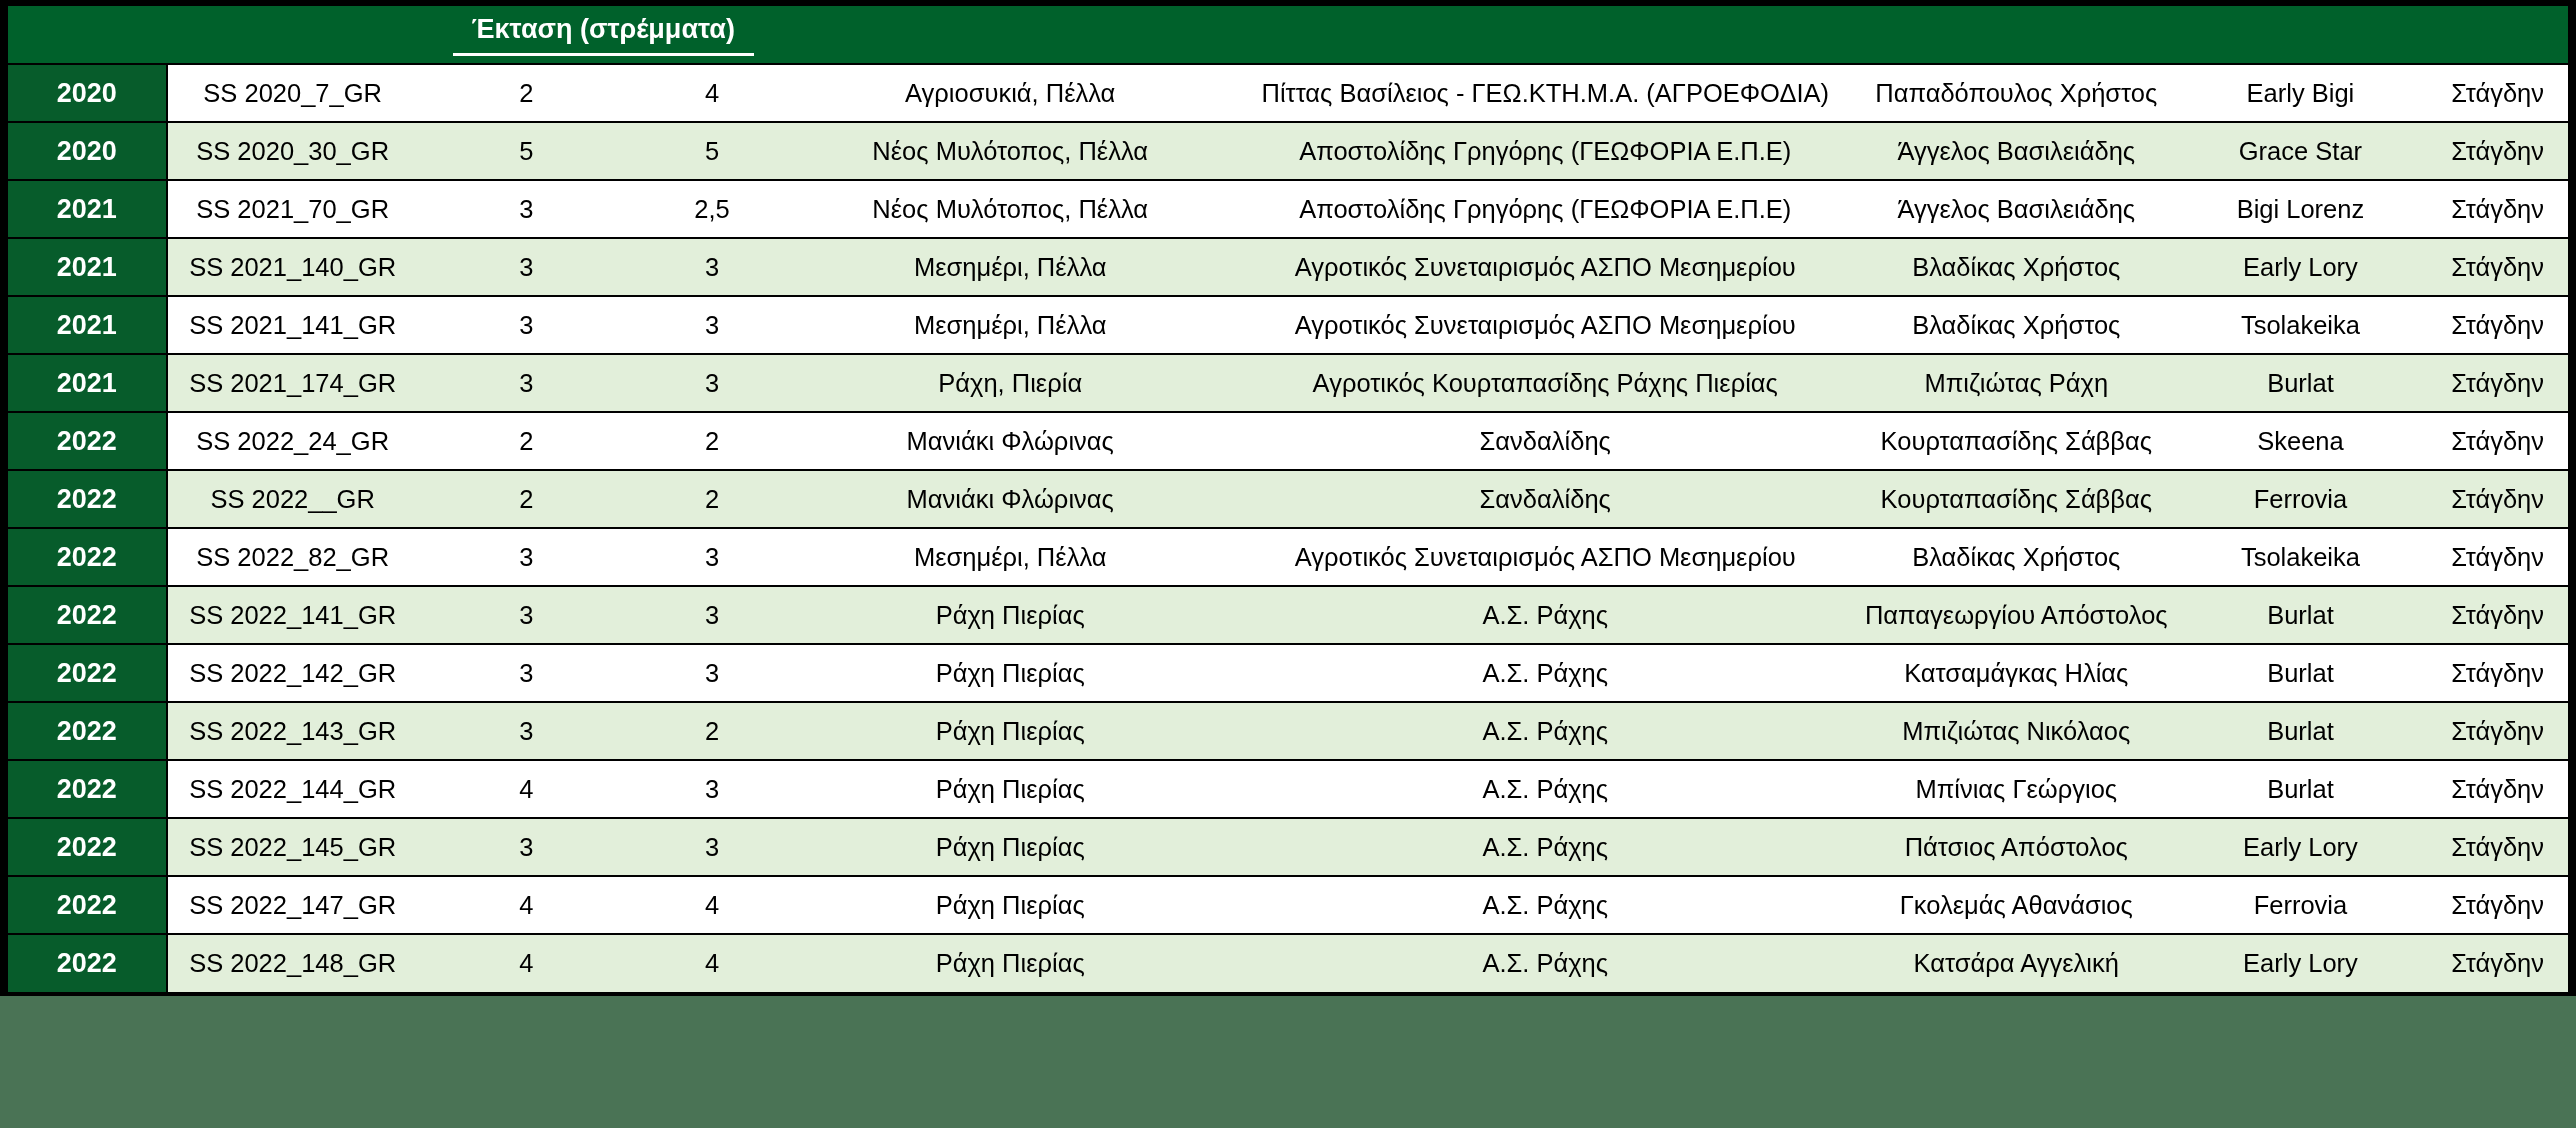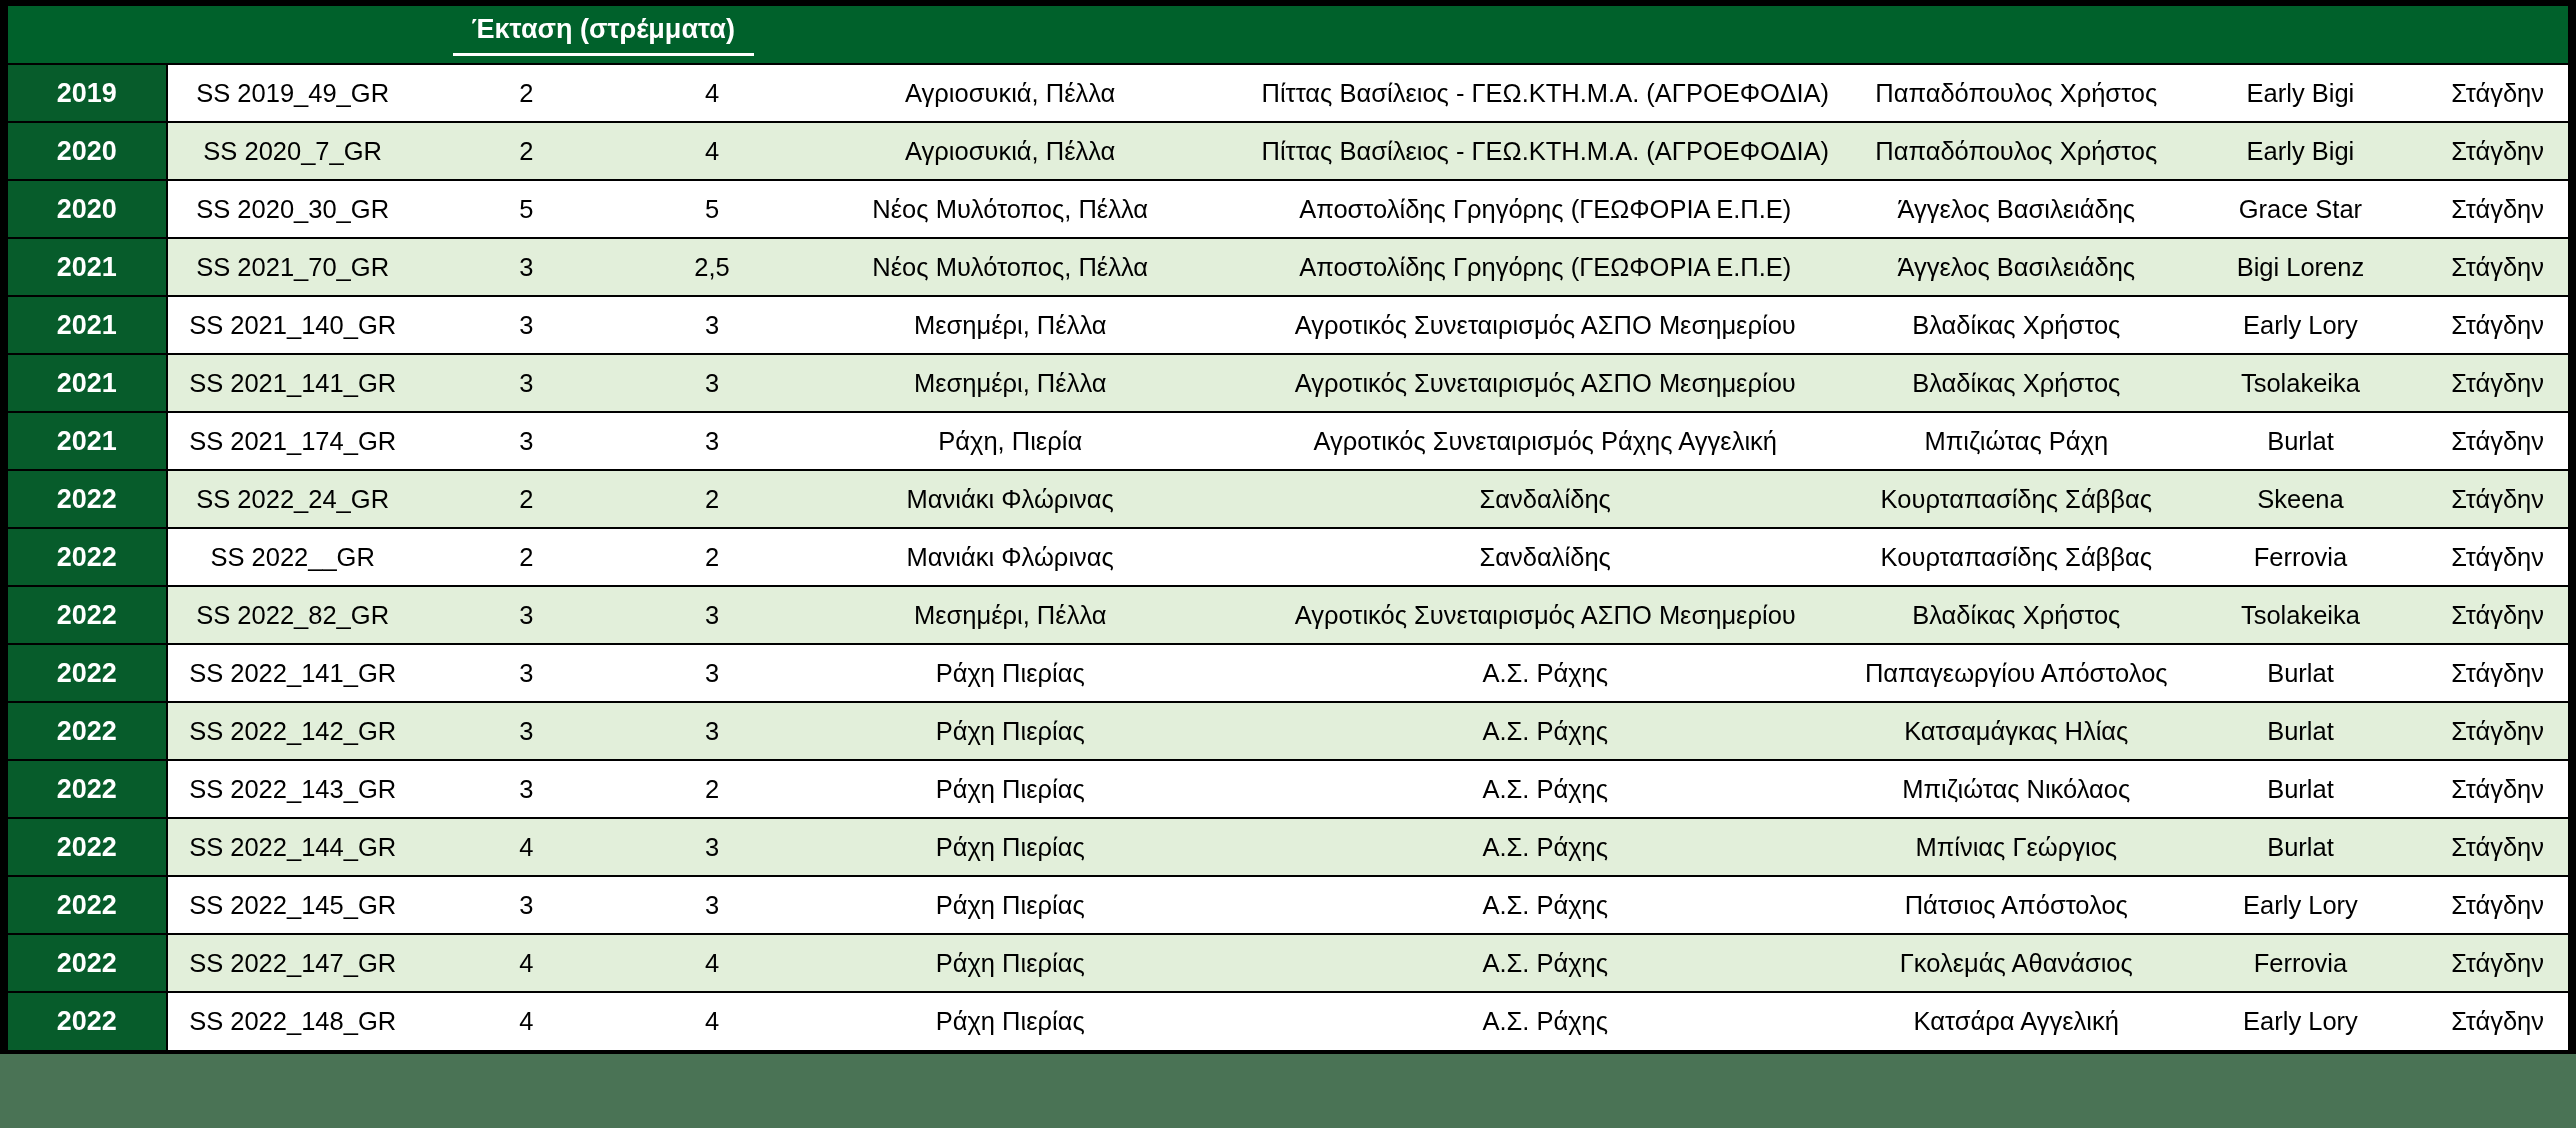--- a/index.html
+++ b/index.html
@@ -105,31 +105,20 @@
         <tr class="h1">
           <th colspan="2"></th>
           <th colspan="2">
             <span class="area-label">Έκταση (στρέμματα)</span>
           </th>
           <th colspan="5"></th>
         </tr>
       </thead>
       <tbody>
           <tr>
-            <td class="cell-year">2019</td>
-            <td class="cell-code">SS 2019_49_GR</td>
-            <td class="cell-martyras">2</td>
-            <td class="cell-agrology">4</td>
-            <td class="cell-region">Αγριοσυκιά, Πέλλα</td>
-            <td class="cell-nutrimaster">Πίττας Βασίλειος - ΓΕΩ.ΚΤΗ.Μ.Α. (ΑΓΡΟΕΦΟΔΙΑ)</td>
-            <td class="cell-producer">Παπαδόπουλος Χρήστος</td>
-            <td class="cell-variety">Early Bigi</td>
-            <td class="cell-irrigation">Στάγδην</td>
-          </tr>
-          <tr>
             <td class="cell-year">2020</td>
             <td class="cell-code">SS 2020_7_GR</td>
             <td class="cell-martyras">2</td>
             <td class="cell-agrology">4</td>
             <td class="cell-region">Αγριοσυκιά, Πέλλα</td>
             <td class="cell-nutrimaster">Πίττας Βασίλειος - ΓΕΩ.ΚΤΗ.Μ.Α. (ΑΓΡΟΕΦΟΔΙΑ)</td>
             <td class="cell-producer">Παπαδόπουλος Χρήστος</td>
             <td class="cell-variety">Early Bigi</td>
             <td class="cell-irrigation">Στάγδην</td>
           </tr>
@@ -176,21 +165,21 @@
             <td class="cell-producer">Βλαδίκας Χρήστος</td>
             <td class="cell-variety">Tsolakeika</td>
             <td class="cell-irrigation">Στάγδην</td>
           </tr>
           <tr>
             <td class="cell-year">2021</td>
             <td class="cell-code">SS 2021_174_GR</td>
             <td class="cell-martyras">3</td>
             <td class="cell-agrology">3</td>
             <td class="cell-region">Ράχη, Πιερία</td>
-            <td class="cell-nutrimaster">Αγροτικός Συνεταιρισμός Ράχης Αγγελική</td>
+            <td class="cell-nutrimaster">Αγροτικός Κουρταπασίδης Ράχης Πιερίας</td>
             <td class="cell-producer">Μπιζιώτας Ράχη</td>
             <td class="cell-variety">Burlat</td>
             <td class="cell-irrigation">Στάγδην</td>
           </tr>
           <tr>
             <td class="cell-year">2022</td>
             <td class="cell-code">SS 2022_24_GR</td>
             <td class="cell-martyras">2</td>
             <td class="cell-agrology">2</td>
             <td class="cell-region">Μανιάκι Φλώρινας</td>

